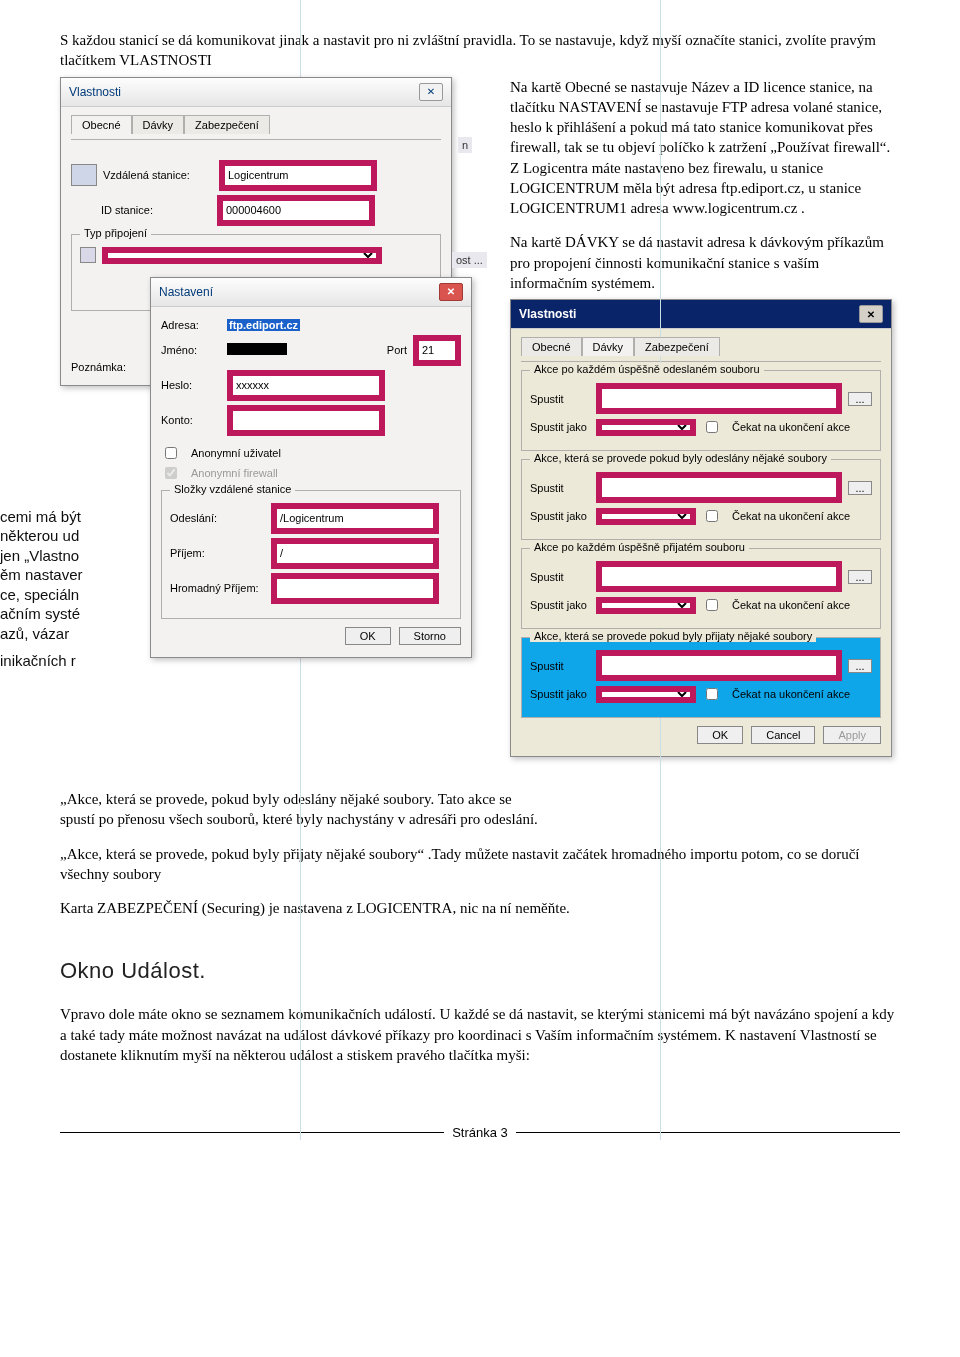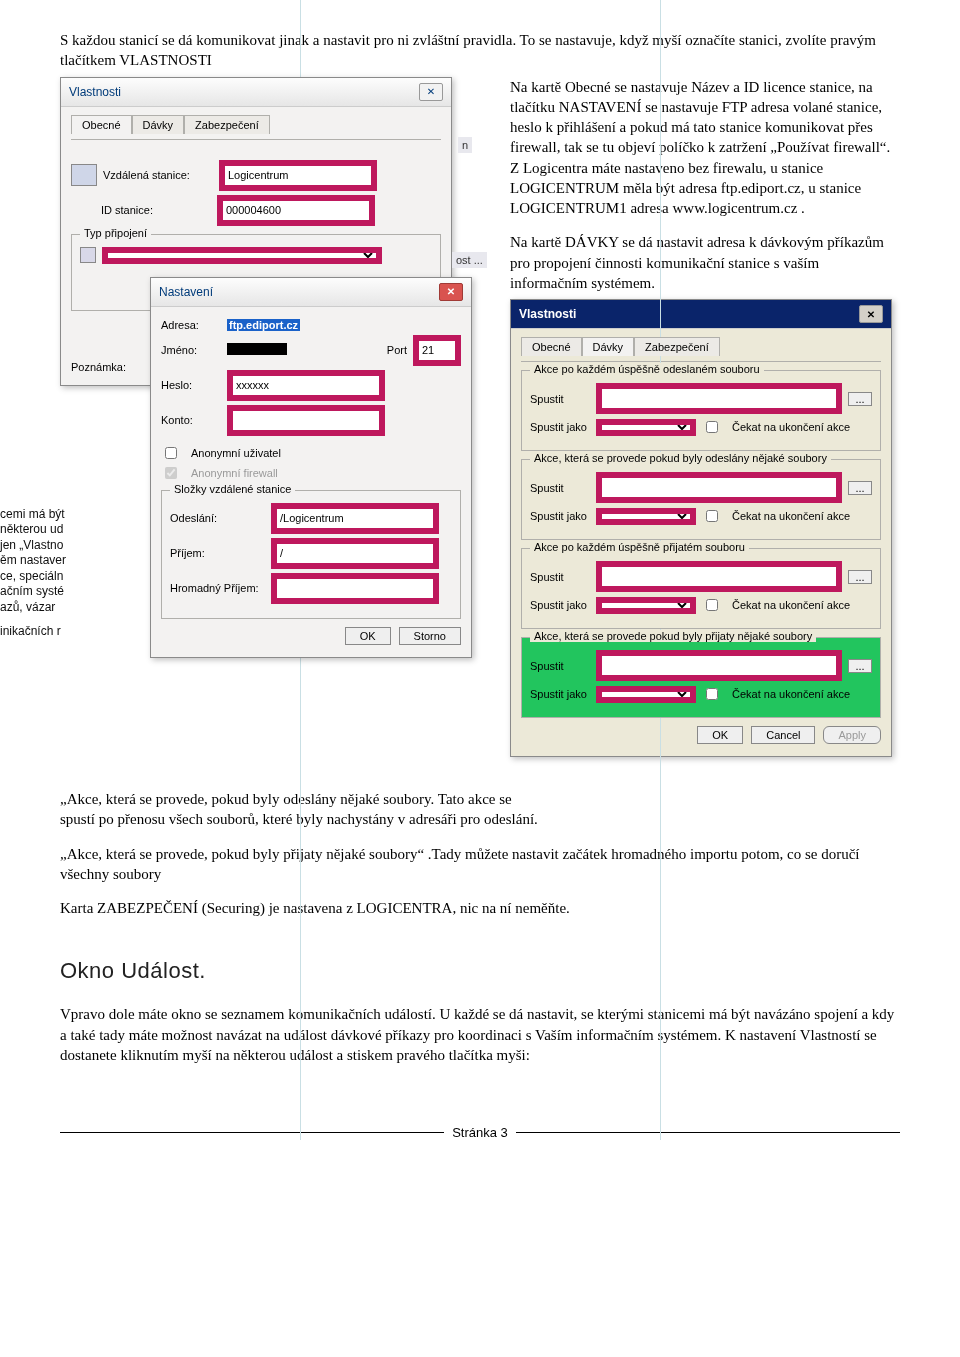--- a/index.html
+++ b/index.html
@@ -65,26 +65,26 @@
   .lbl-sm { width:60px; font-size:11px;}
   input.tx, select.sel {
     font-family: Liberation Sans, sans-serif; font-size:11px;
     border:6px solid #be185d; background:#fff; padding:1px 3px; height:17px;
   }
   input.tx { width:140px;}
   .btn {
     font-family: Tahoma, Arial, sans-serif; font-size:11px;
     border:1px solid #888; background:#efefef; padding:2px 14px;
   }
-  .btn.dis { color:#9a9a9a;border-radius:6px;}
+  .btn.dis { color:#9a9a9a;}
   .chk { display:flex; align-items:center; gap:11px; font-size:11px;}
   .chk input { width:12px; height:12px;}
   .side-text {
     position:absolute; left:-60px; top:430px; font-family:Arial,sans-serif;
-    font-size:12px; color:#0e0e0e; line-height:1.3; width:130px; overflow:hidden;
+    font-size:15px; color:#0e0e0e; line-height:1.3; width:130px; overflow:hidden;
   }
   .bgfrag {
     position:absolute; background:#e8e8ee; font-size:11px; font-family:Tahoma,Arial,sans-serif;
     padding:2px 4px; color:#333;
   }
   .iconbox { width:24px; height:20px; border:1px solid #888; background:#cfd6e8; display:inline-block;}
   .dots { width:22px; border:1px solid #888; background:#efefef; text-align:center; font-size:11px;}
   .footer {
     text-align:center; font-family: Arial, sans-serif; font-size:13px;
     margin-top:60px; display:flex; align-items:center; gap:8px;
@@ -279,21 +279,21 @@
             <div class="row">
                 <span class="lbl-sm">Spustit jako</span>
                 <select class="sel" style="width:100px;"><option></option></select>
                 <label class="chk">
                   <input type="checkbox" style="">
                   <span>Čekat na ukončení akce</span>
                 </label>
               </div>
           </div>
 
-          <div class="grp" style="background:#22c55e;">
+          <div class="grp" style="background:#0ea5e9;">
             <span class="legend" style="background:#ece9d8;">Akce, která se provede pokud byly přijaty nějaké soubory</span>
             <div class="row">
                 <span class="lbl-sm">Spustit</span>
                 <input class="tx" style="flex: 1 1 0%;">
                 <span class="dots">...</span>
               </div>
             <div class="row">
                 <span class="lbl-sm">Spustit jako</span>
                 <select class="sel" style="width:100px;"><option></option></select>
                 <label class="chk">

